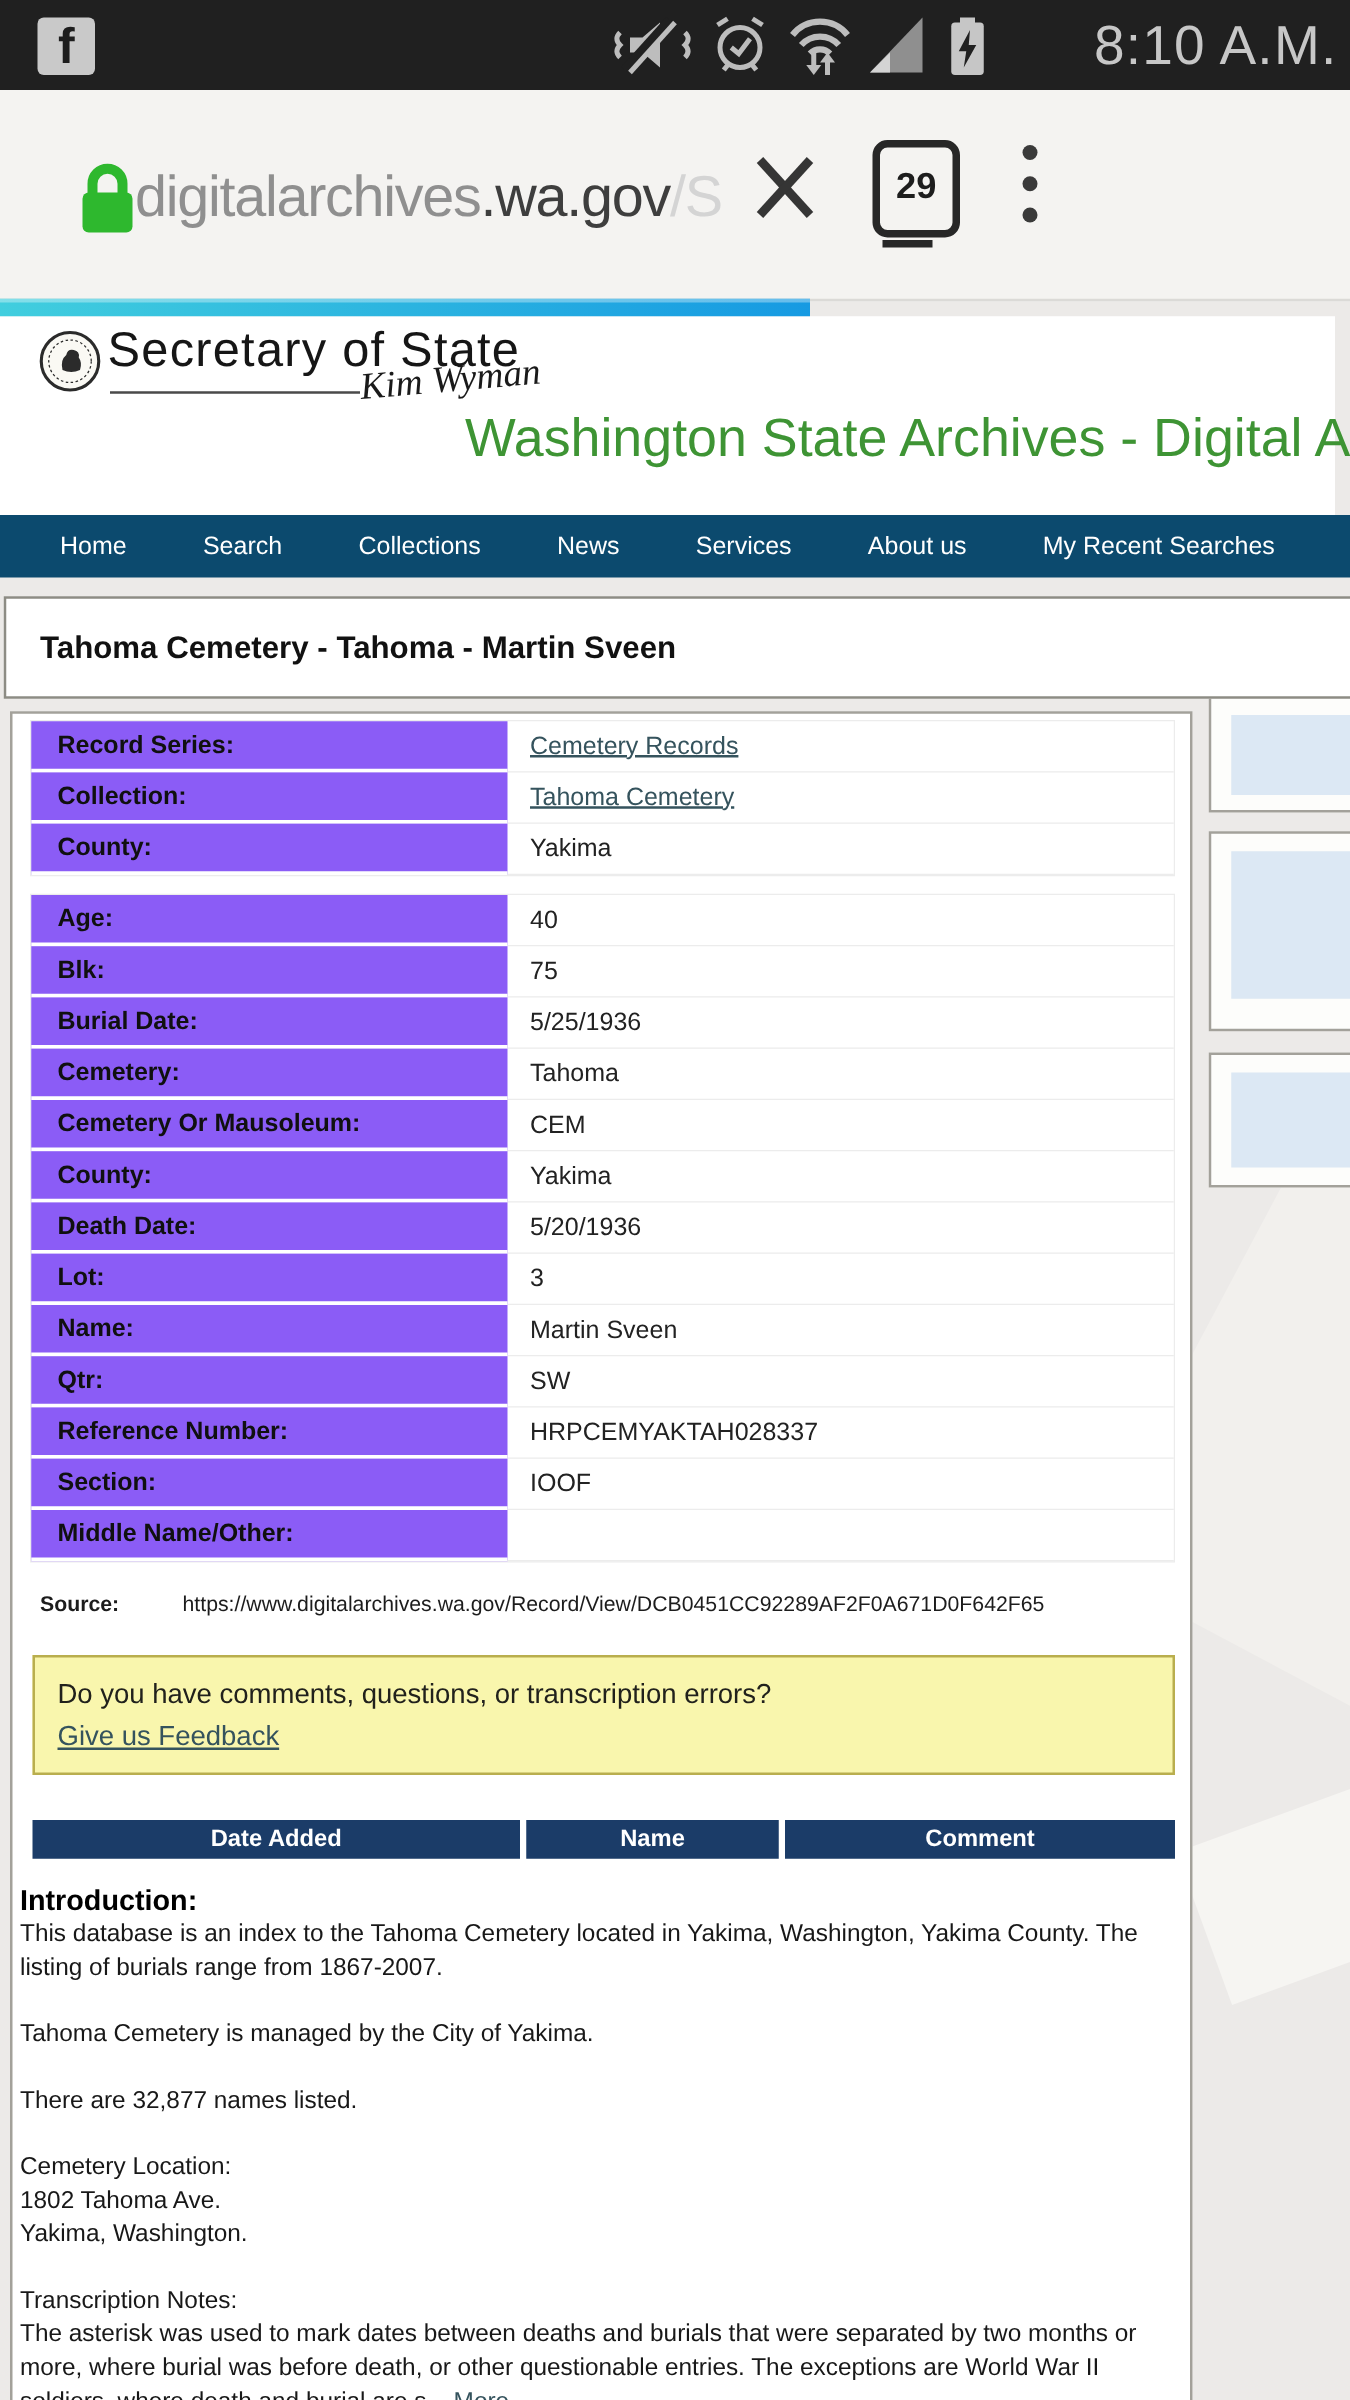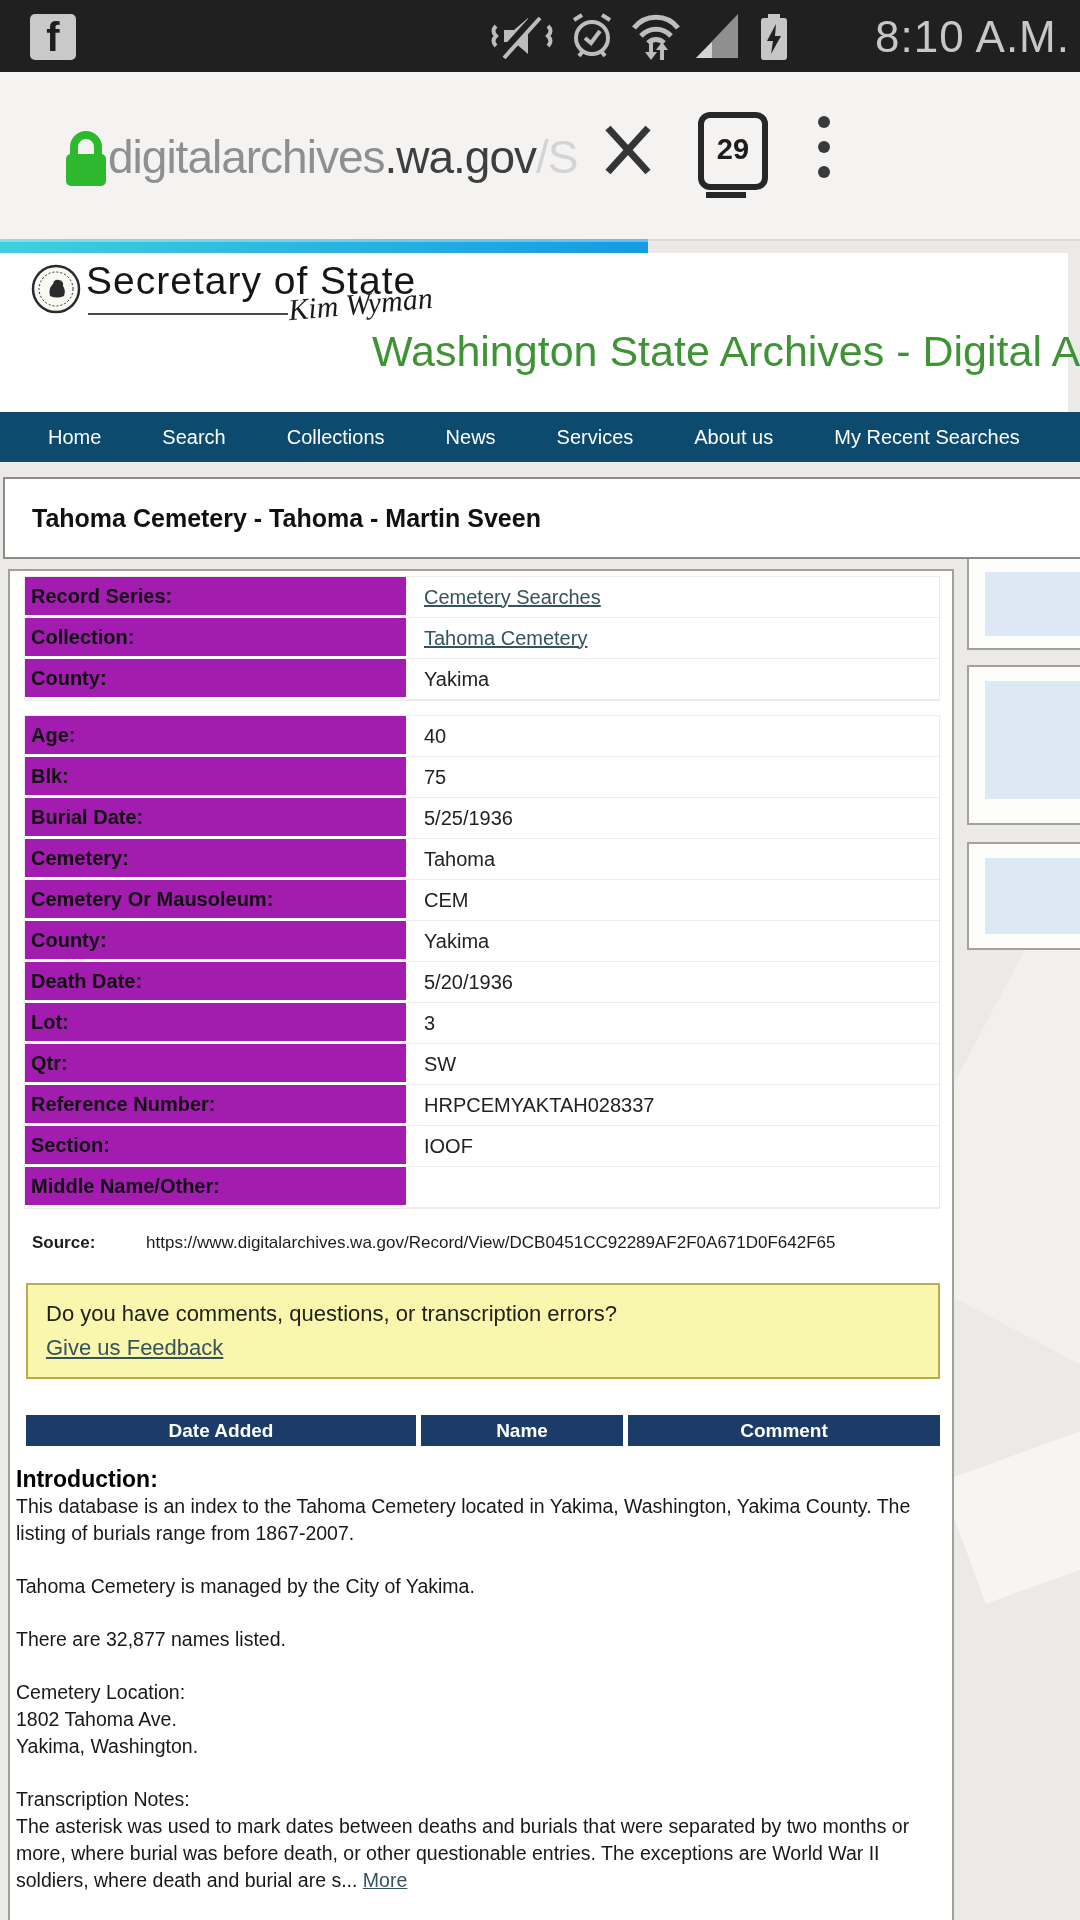--- a/index.html
+++ b/index.html
@@ -67,22 +67,22 @@
   .t1{top:556px;height:94px;}  .t1 .ph{height:64px;}
   .t2{top:665px;height:160px;} .t2 .ph{height:118px;}
   .t3{top:842px;height:108px;} .t3 .ph{height:76px;}
 
   
   .panel{position:absolute;left:8px;top:569px;width:946px;height:1400px;background:#ffffff;
          border:2px solid #a3a19a;box-sizing:border-box;z-index:1;}
   .rtable{margin:5px 12px 0 14px;border:1px solid #ececec;}
   .rtable.second{margin-top:14px;}
   .rrow{display:flex;height:41px;align-items:stretch;}
-  .rrow .lbl{width:381px;flex:none;background:#a21caf;display:flex;align-items:center;
-             padding-left:6px;box-sizing:border-box;font-weight:bold;font-size:20px;color:#101010;
+  .rrow .lbl{width:381px;flex:none;background:#8b5cf6;display:flex;align-items:center;
+             padding-left:21px;box-sizing:border-box;font-weight:bold;font-size:20px;color:#101010;
              border-bottom:3px solid #ffffff;}
   .rrow .val{flex:1;display:flex;align-items:center;padding-left:18px;font-size:20px;color:#222;
              border-bottom:1px solid #ececec;}
   .rrow .val a{color:#35535d;text-decoration:underline;cursor:pointer;}
 
   .srcrow{margin:24px 0 0 22px;font-size:17px;color:#1c1c1c;}
   .srcrow b{font-weight:bold;}
   .srcrow span{margin-left:46px;}
 
   .feedback{margin:30px 12px 0 16px;background:#f9f6ad;border:2px solid #b9ae4e;
@@ -203,21 +203,21 @@
   <div class="thumb t3">
       <div class="ph"></div>
     </div>
 
   <div class="panel">
 
     <div class="rtable" id="summaryTable">
         <div class="rrow">
           <div class="lbl">Record Series:</div>
           <div class="val">
-            <a>Cemetery Searches</a>
+            <a>Cemetery Records</a>
           </div>
         </div>
         <div class="rrow">
           <div class="lbl">Collection:</div>
           <div class="val">
             <a>Tahoma Cemetery</a>
           </div>
         </div>
         <div class="rrow">
           <div class="lbl">County:</div>
@@ -249,20 +249,24 @@
           <div class="lbl">County:</div>
           <div class="val">Yakima</div>
         </div>
         <div class="rrow">
           <div class="lbl">Death Date:</div>
           <div class="val">5/20/1936</div>
         </div>
         <div class="rrow">
           <div class="lbl">Lot:</div>
           <div class="val">3</div>
+        </div>
+        <div class="rrow">
+          <div class="lbl">Name:</div>
+          <div class="val">Martin Sveen</div>
         </div>
         <div class="rrow">
           <div class="lbl">Qtr:</div>
           <div class="val">SW</div>
         </div>
         <div class="rrow">
           <div class="lbl">Reference Number:</div>
           <div class="val">HRPCEMYAKTAH028337</div>
         </div>
         <div class="rrow">

